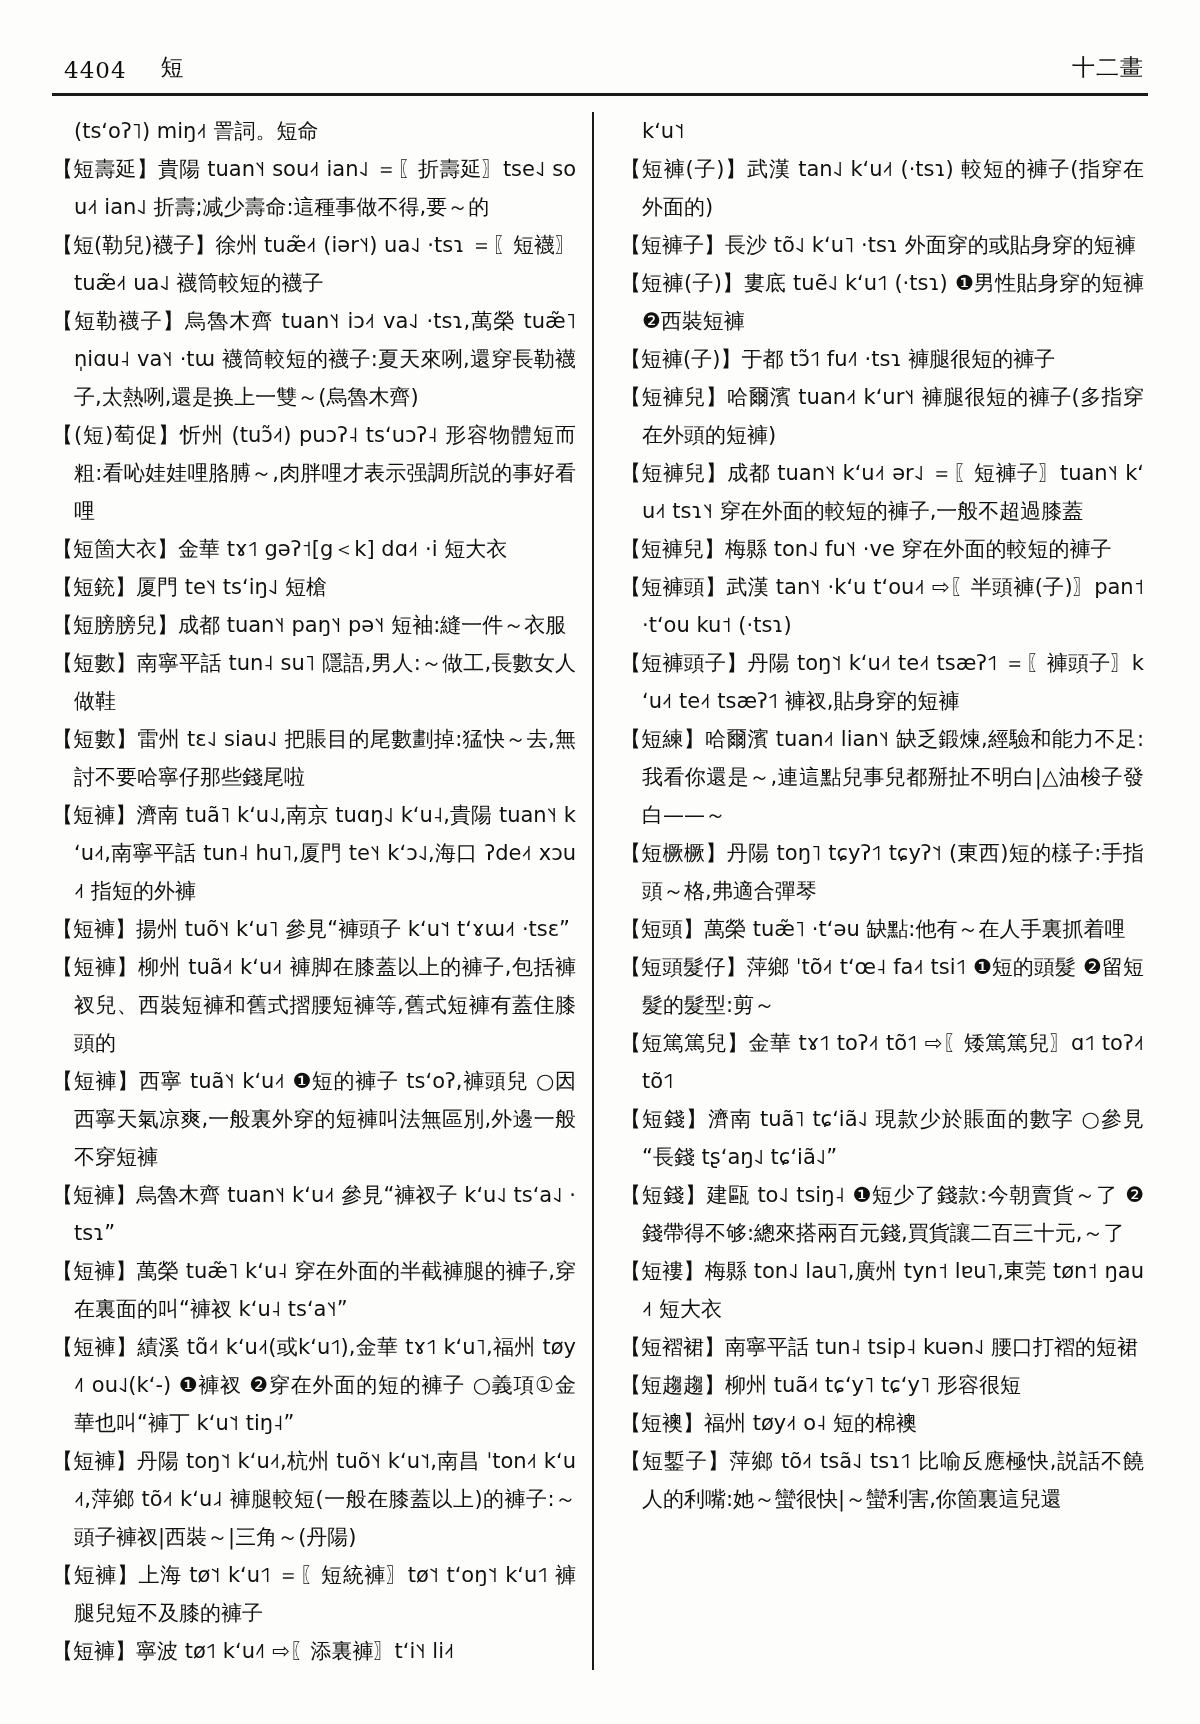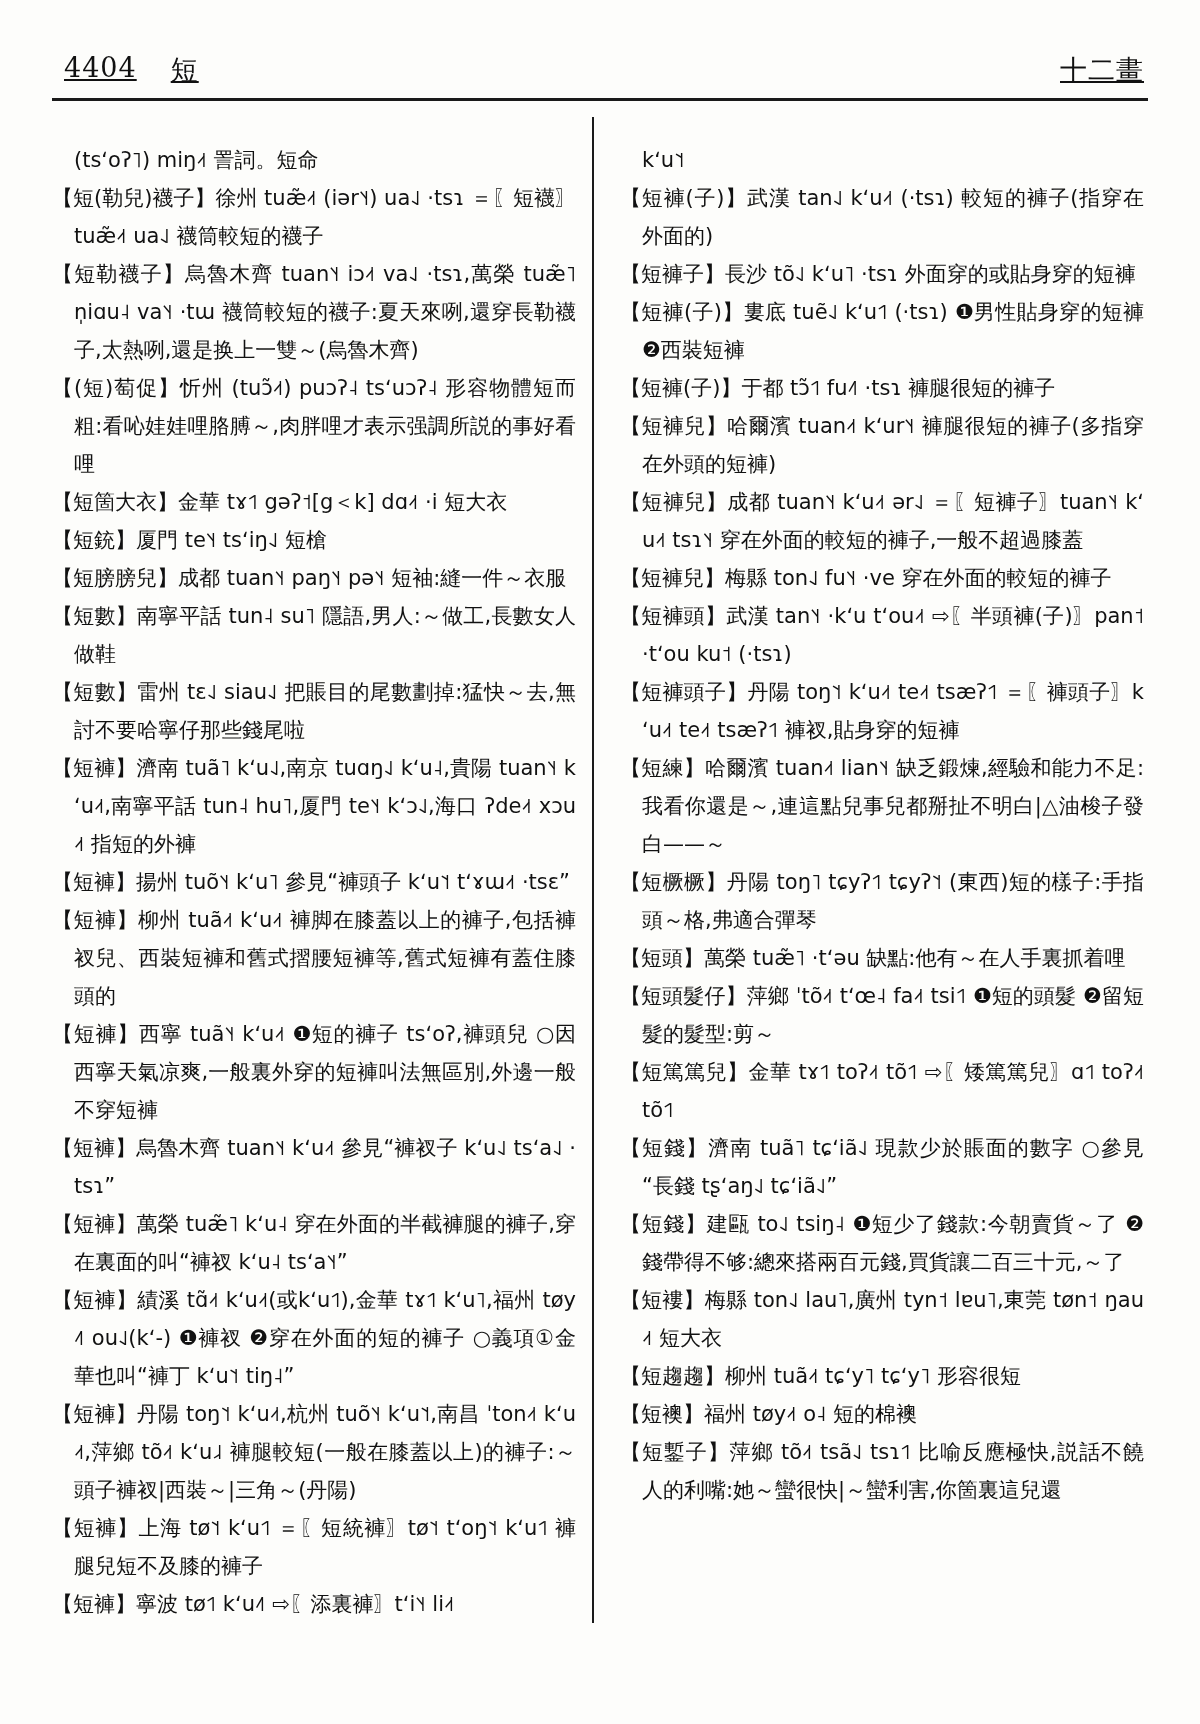--- a/index.html
+++ b/index.html
@@ -14,45 +14,43 @@
     margin: 0 auto;
     background: #fdfdfb;
     color: #111;
     font-family: "DejaVu Sans", sans-serif;
     box-sizing: border-box;
     padding: 52px 52px 30px 52px;
     overflow: hidden;
   }
   header.page-header {
     display: flex;
-    align-items: flex-start;
-    font-size: 27px;
+    align-items: flex-end;
+    font-size: 23px;
     letter-spacing: 1px;
     padding: 0 4px 10px 12px;
-    text-decoration: underline;
   }
   .page-number { margin-right: 34px; font-family: "DejaVu Serif", serif; }
   .guide-word { font-weight: 500; }
   .spacer { flex: 1; }
   .section-label { font-weight: 500; }
   .rule {
     height: 3px;
     background: #1a1a1a;
     margin: 0 0 16px 0;
   }
   main.columns {
     display: flex;
     align-items: stretch;
   }
   section.column {
     width: 524px;
     font-size: 21px;
     line-height: 38px;
     text-align: justify;
-    margin-top: 24px;
   }
   section.column.left { padding-right: 16px; }
   section.column.right { padding-left: 26px; }
   .divider {
     width: 2px;
     background: #1a1a1a;
     align-self: stretch;
   }
   p.entry {
     margin: 0;
@@ -72,20 +70,21 @@
   <header class="page-header">
     <span class="page-number">4404</span>
     <span class="guide-word">短</span>
     <span class="spacer"></span>
     <span class="section-label">十二畫</span>
   </header>
   <div class="rule"></div>
   <main class="columns">
     <section class="column left">
         <p class="entry cont">(tsʻoʔ˥) miŋ˨˦ 詈詞。短命</p>
+        <p class="entry">【短壽延】貴陽 tuan˥˧ sou˨˦ ian˨˩ ＝〖折壽延〗tse˨˩ sou˨˦ ian˨˩ 折壽;减少壽命:這種事做不得,要～的</p>
         <p class="entry">【短(勒兒)襪子】徐州 tuæ̃˨˦ (iər˥˧) ua˨˩ ·tsɿ ＝〖短襪〗tuæ̃˨˦ ua˨˩ 襪筒較短的襪子</p>
         <p class="entry">【短勒襪子】烏魯木齊 tuan˥˧ iɔ˨˦ va˨˩ ·tsɿ,萬榮 tuæ̃˥ n̩iɑu˨ va˥˧ ·tɯ 襪筒較短的襪子:夏天來咧,還穿長勒襪子,太熱咧,還是换上一雙～(烏魯木齊)</p>
         <p class="entry">【(短)萄促】忻州 (tuɔ̃˨˦) puɔʔ˨ tsʻuɔʔ˨ 形容物體短而粗:看吣娃娃哩胳膊～,肉胖哩才表示强調所説的事好看哩</p>
         <p class="entry">【短箇大衣】金華 tɤ˦˥ gəʔ˦[g＜k] dɑ˨˦ ·i 短大衣</p>
         <p class="entry">【短銃】厦門 te˥˧ tsʻiŋ˨˩ 短槍</p>
         <p class="entry">【短膀膀兒】成都 tuan˥˧ paŋ˥˧ pə˥˧ 短袖:縫一件～衣服</p>
         <p class="entry">【短數】南寧平話 tun˨ su˥ 隱語,男人:～做工,長數女人做鞋</p>
         <p class="entry">【短數】雷州 tɛ˨˩ siau˨˩ 把賬目的尾數劃掉:猛快～去,無討不要哈寧仔那些錢尾啦</p>
         <p class="entry">【短褲】濟南 tuã˥ kʻu˨˩,南京 tuɑŋ˨˩ kʻu˨,貴陽 tuan˥˧ kʻu˨˦,南寧平話 tun˨ hu˥,厦門 te˥˧ kʻɔ˨˩,海口 ʔde˨˦ xɔu˨˦ 指短的外褲</p>
         <p class="entry">【短褲】揚州 tuõ˥˧ kʻu˥ 參見“褲頭子 kʻu˥˦ tʻɤɯ˨˦ ·tsɛ”</p>
@@ -111,18 +110,19 @@
         <p class="entry">【短褲頭】武漢 tan˥˧ ·kʻu tʻou˨˦ ⇨〖半頭褲(子)〗pan˦ ·tʻou ku˦ (·tsɿ)</p>
         <p class="entry">【短褲頭子】丹陽 toŋ˥˦ kʻu˨˦ te˨˦ tsæʔ˦˥ ＝〖褲頭子〗kʻu˨˦ te˨˦ tsæʔ˦˥ 褲衩,貼身穿的短褲</p>
         <p class="entry">【短練】哈爾濱 tuan˨˦ lian˥˧ 缺乏鍛煉,經驗和能力不足:我看你還是～,連這點兒事兒都掰扯不明白|△油梭子發白——～</p>
         <p class="entry">【短橛橛】丹陽 toŋ˥ tɕyʔ˦˥ tɕyʔ˥˦ (東西)短的樣子:手指頭～格,弗適合彈琴</p>
         <p class="entry">【短頭】萬榮 tuæ̃˥ ·tʻəu 缺點:他有～在人手裏抓着哩</p>
         <p class="entry">【短頭髮仔】萍鄉 ˈtõ˨˦ tʻœ˨ fa˨˦ tsi˦˥ ❶短的頭髮 ❷留短髮的髮型:剪～</p>
         <p class="entry">【短篤篤兒】金華 tɤ˦˥ toʔ˨˦ tõ˦˥ ⇨〖矮篤篤兒〗ɑ˦˥ toʔ˨˦ tõ˦˥</p>
         <p class="entry">【短錢】濟南 tuã˥ tɕʻiã˨˩ 現款少於賬面的數字 ○參見“長錢 tʂʻaŋ˨˩ tɕʻiã˨˩”</p>
         <p class="entry">【短錢】建甌 to˨˩ tsiŋ˨ ❶短少了錢款:今朝賣貨～了 ❷錢帶得不够:總來搭兩百元錢,買貨讓二百三十元,～了</p>
         <p class="entry">【短褸】梅縣 ton˨˩ lau˥,廣州 tyn˦ lɐu˥,東莞 tøn˦ ŋau˨˦ 短大衣</p>
+        <p class="entry">【短褶裙】南寧平話 tun˨ tsip˨ kuən˨˩ 腰口打褶的短裙</p>
         <p class="entry">【短趨趨】柳州 tuã˨˦ tɕʻy˥ tɕʻy˥ 形容很短</p>
         <p class="entry">【短襖】福州 tøy˨˦ o˨ 短的棉襖</p>
         <p class="entry">【短鏨子】萍鄉 tõ˨˦ tsã˨˩ tsɿ˦˥ 比喻反應極快,説話不饒人的利嘴:她～蠻很快|～蠻利害,你箇裏這兒還</p>
       </section>
   </main>
 </div>
 
 </body></html>

